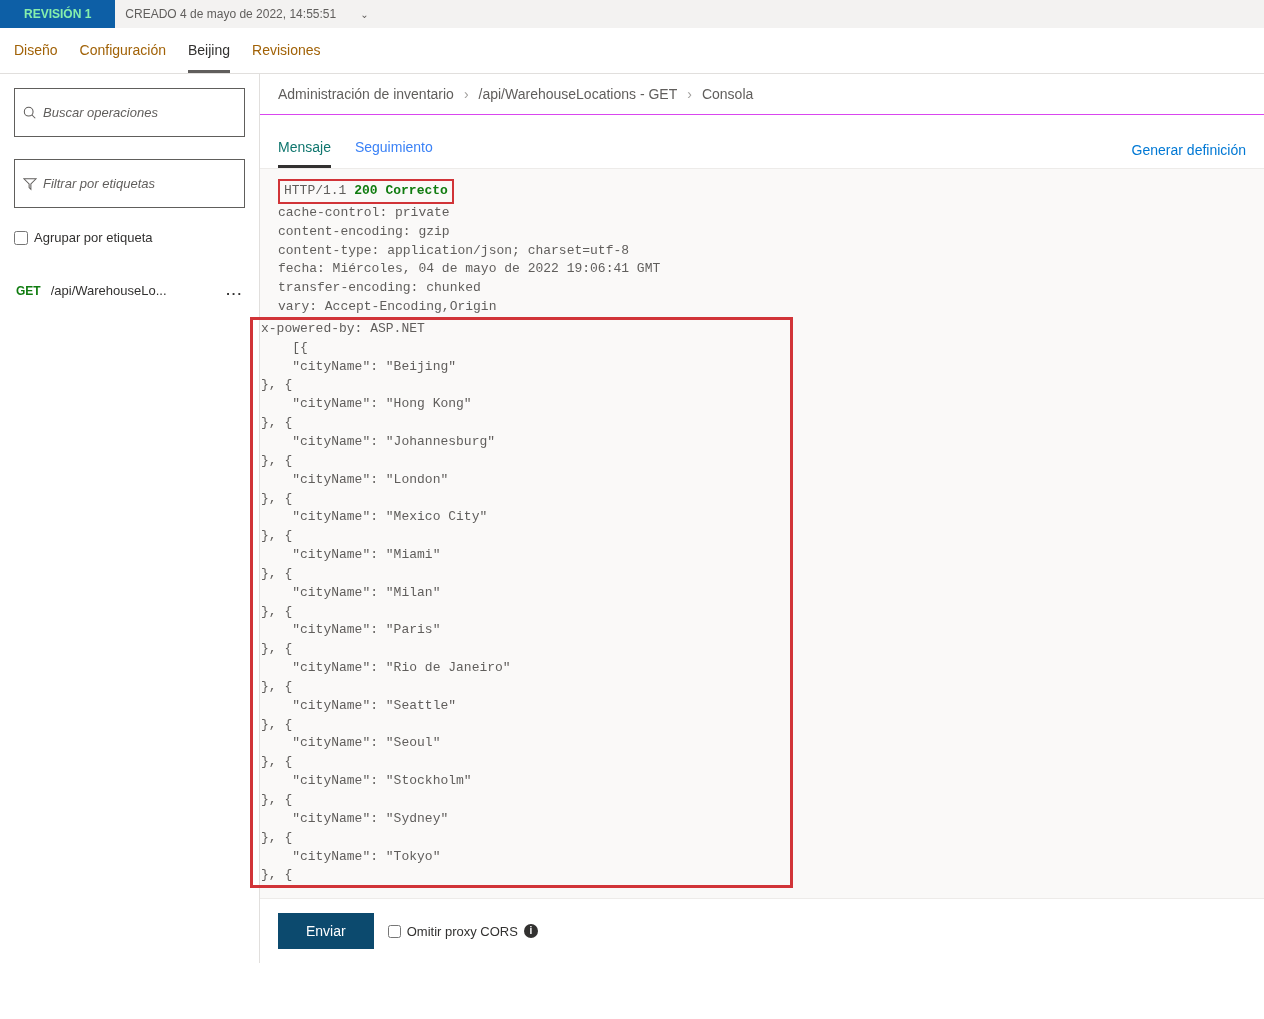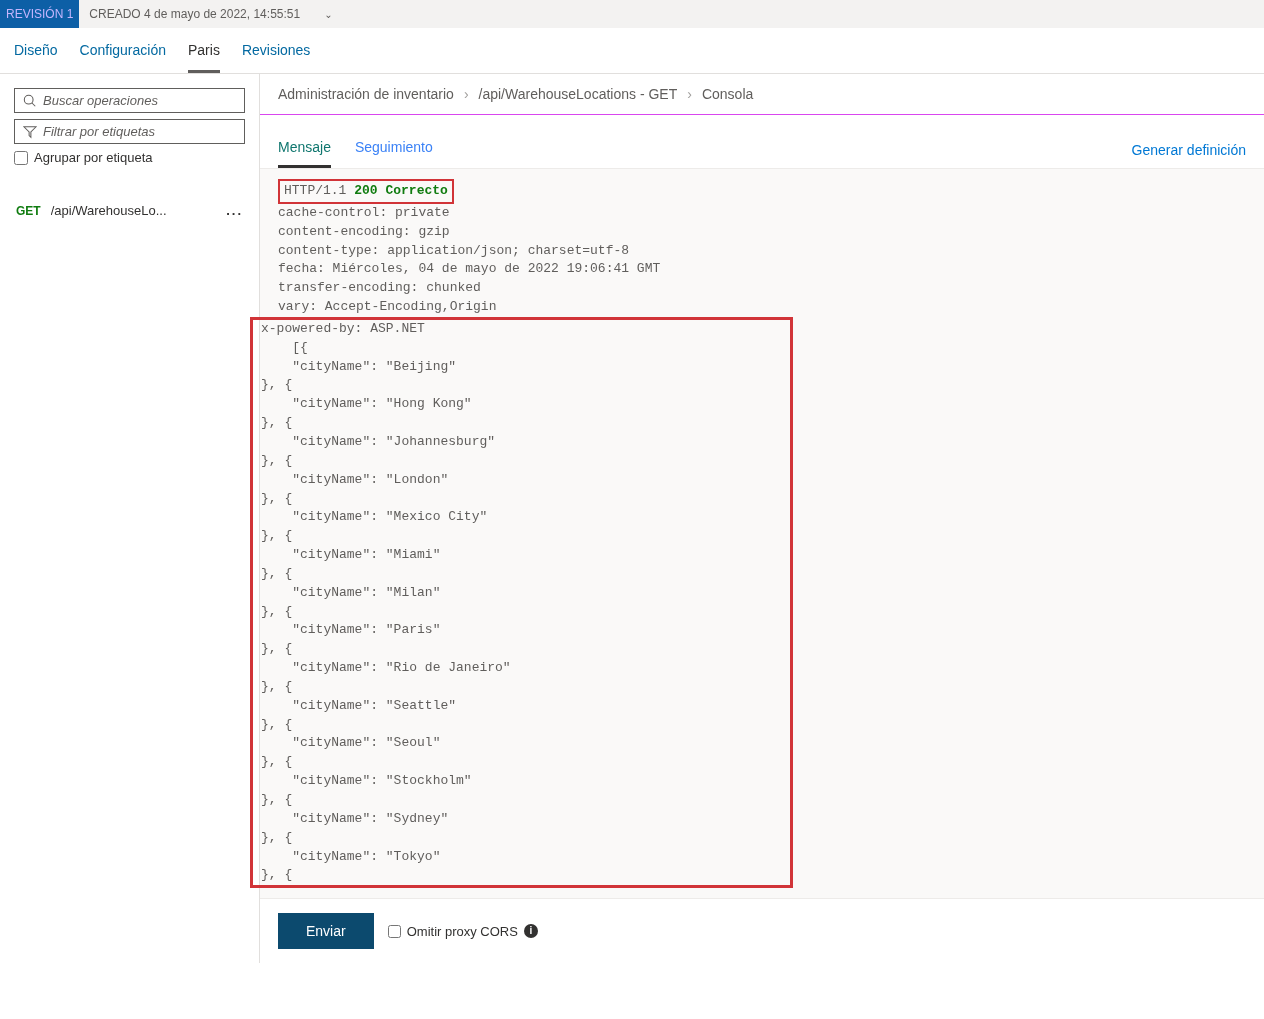--- a/index.html
+++ b/index.html
@@ -1,31 +1,31 @@
 <!DOCTYPE html>
 <html><head>
   <meta charset="utf-8">
   <style>
     * { box-sizing: border-box; margin: 0; padding: 0; }
     body { font-family: 'Segoe UI', Tahoma, sans-serif; font-size: 13px; color: #323130; background: #fff; width: 1264px; }
     
     .top-bar { background: #f3f2f1; height: 28px; display: flex; align-items: center; }
-    .revision-badge { background: #0d5fa6; color: #c4b5fd; padding: 4px 6px; font-size: 12px; font-weight: 400; height: 100%; display: flex; align-items: center; }
+    .revision-badge { background: #0d5fa6; color: #86efac; padding: 4px 24px; font-size: 12px; font-weight: 700; height: 100%; display: flex; align-items: center; }
     .created-text { padding: 0 10px; color: #605e5c; font-size: 12px; display: flex; align-items: center; gap: 24px; }
     .chevron { font-size: 10px; color: #605e5c; }
 
     .tabs-bar { border-bottom: 1px solid #e1dfdd; padding: 0 14px; }
     .tabs-inner { display: flex; gap: 22px; }
-    .tab { padding: 14px 0 12px; color: #0369a1; cursor: pointer; font-size: 14px; border-bottom: 3px solid transparent; }
+    .tab { padding: 14px 0 12px; color: #a16207; cursor: pointer; font-size: 14px; border-bottom: 3px solid transparent; }
     .tab.active { color: #323130; border-bottom-color: #605e5c; }
 
     .content-wrap { display: flex; }
     
     .sidebar { width: 260px; min-width: 260px; border-right: 1px solid #e1dfdd; padding: 14px; }
-    .search-box, .filter-box { display: flex; align-items: center; border: 1px solid #605e5c; padding: 4px 8px; margin-bottom: 6px; color: #605e5c; font-style: italic; font-size: 13px; }
+    .search-box, .filter-box { display: flex; align-items: center; border: 1px solid #605e5c; padding: 16px 8px; margin-bottom: 22px; color: #605e5c; font-style: italic; font-size: 13px; }
     .search-box svg, .filter-box svg { margin-right: 6px; flex-shrink: 0; }
     .search-box span, .filter-box span { font-style: italic; }
     .group-row { display: flex; align-items: center; gap: 6px; margin-top: 6px; color: #323130; }
     .group-row input[type="checkbox"] { width: 14px; height: 14px; }
     
     .op-list { margin-top: 34px; }
     .op-item { display: flex; align-items: center; gap: 10px; padding: 4px 2px; }
     .op-method { color: #107c10; font-weight: 600; font-size: 12px; }
     .op-name { color: #323130; white-space: nowrap; overflow: hidden; text-overflow: ellipsis; flex: 1; }
     .op-more { color: #323130; font-weight: bold; letter-spacing: 2px; cursor: pointer; }
@@ -61,21 +61,21 @@
   <div class="created-text">
     <span>CREADO 4 de mayo de 2022, 14:55:51</span>
     <span class="chevron">⌄</span>
   </div>
 </div>
 
 <div class="tabs-bar">
   <div class="tabs-inner">
     <div class="tab">Diseño</div>
     <div class="tab">Configuración</div>
-    <div class="tab active">Paris</div>
+    <div class="tab active">Beijing</div>
     <div class="tab">Revisiones</div>
   </div>
 </div>
 
 <div class="content-wrap">
   <div class="sidebar">
     <div class="search-box">
       <svg width="14" height="14" viewBox="0 0 16 16" fill="none" stroke="#605e5c" stroke-width="1.2">
           <circle cx="6.5" cy="6.5" r="5"></circle>
           <line x1="10" y1="10" x2="14" y2="14"></line>

